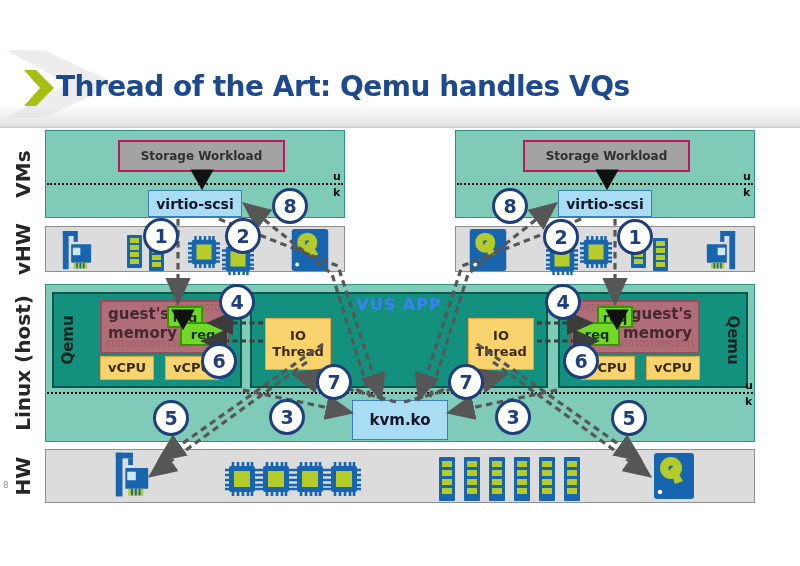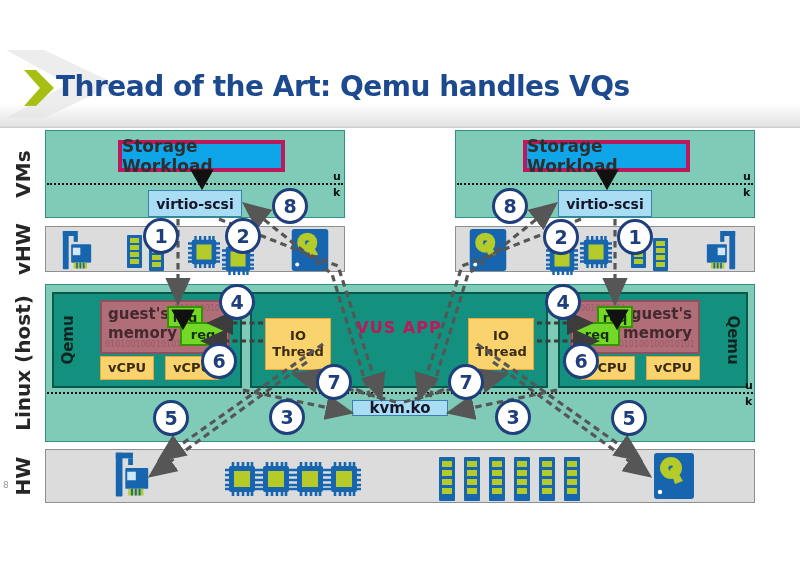--- a/index.html
+++ b/index.html
@@ -9,37 +9,37 @@
   
   .title{left:56px;top:70px;font-size:28px;font-weight:bold;color:#1d4a8f;letter-spacing:-0.5px;white-space:nowrap;}
   .hdr-band{left:0;top:104px;width:800px;height:24px;
             background:linear-gradient(to bottom,rgba(255,255,255,0),#e3e3e3 90%,#c9c9c9);}
   
   .teal{background:#80cbb7;border:1.5px solid #2e9181;}
   .gray{background:#dcdcdc;border:1.5px solid #8f8f8f;}
   .dark{background:#13917e;border:2px solid #0a584a;}
   .bluebox{background:#a9ddf4;border:1.5px solid #3d7fae;color:#15152a;font-weight:bold;
            display:flex;align-items:center;justify-content:center;}
-  .greenbox{background:#0ea5e9;border:4px solid #be185d;color:#2f2f2f;font-weight:bold;
-           display:flex;align-items:center;justify-content:center;font-size:17px;}
+  .greenbox{background:#a3a3a3;border:2px solid #be185d;color:#2f2f2f;font-weight:bold;
+           display:flex;align-items:center;justify-content:center;font-size:12px;}
   .yellow{background:#f9d46e;border:1.5px solid #eda43c;color:#3a2a10;font-weight:bold;
           display:flex;align-items:center;justify-content:center;text-align:center;font-size:13px;line-height:1.25;}
   .reqbox{background:#74d829;border:2px solid #379400;color:#13300a;font-weight:bold;font-size:13px;
           display:flex;align-items:center;justify-content:center;}
   .mauve{background:#b06e79;border:2px solid #8e505b;color:#44292e;font-weight:bold;font-size:15px;
          line-height:1.25;padding:3px 6px;}
   .dotline{border-top:2px dotted #111;height:0;}
   .uk{font-size:11px;font-weight:bold;color:#111;line-height:1;}
   .vlabel{font-size:20px;font-weight:bold;color:#262626;white-space:nowrap;
           transform:translate(-50%,-50%) rotate(-90deg);}
   .qlabel{font-size:15px;font-weight:bold;color:#0e2420;white-space:nowrap;}
   .circle{width:36px;height:36px;border-radius:50%;background:#fff;border:3.5px solid #1e3e7c;
           color:#1e3e7c;font-size:19px;font-weight:bold;display:flex;align-items:center;justify-content:center;
           transform:translate(-50%,-50%);}
-  .vus{font-size:16px;font-weight:bold;color:#be185d;letter-spacing:1px;margin-top:23px;}
+  .vus{font-size:16px;font-weight:bold;color:#3b82f6;letter-spacing:1px;}
   .bin{position:absolute;font-size:8px;color:#9c5a64;font-weight:normal;letter-spacing:0;}
   .pgnum{font-size:9px;color:#999;}
   svg{display:block;}
 </style>
 </head>
 <body>
 
 <svg class="abs" style="left:6px;top:50px" width="110" height="68">
   <polygon points="0,0 38,0 110,34 38,68 0,68 62,34" fill="#ededed"></polygon>
 </svg>
@@ -104,21 +104,21 @@
 <div class="abs yellow" style="left:581px;top:356px;width:54px;height:24px">vCPU</div>
 <div class="abs yellow" style="left:646px;top:356px;width:54px;height:24px">vCPU</div>
 
 <div class="abs yellow" style="left:265px;top:318px;width:66px;height:52px">IO Thread</div>
 <div class="abs yellow" style="left:468px;top:318px;width:66px;height:52px">IO Thread</div>
 
 <div class="abs dotline" style="left:47px;top:392px;width:706px"></div>
 <div class="abs uk" style="left:745px;top:380px">u</div>
 <div class="abs uk" style="left:745px;top:396px">k</div>
 
-<div class="abs bluebox" style="left:352px;top:400px;width:96px;height:16px;font-size:15px">kvm.ko</div>
+<div class="abs bluebox" style="left:352px;top:400px;width:96px;height:40px;font-size:15px">kvm.ko</div>
 
 <div class="abs gray" style="left:45px;top:449px;width:710px;height:54px"></div>
 
 <svg class="abs" style="left:58px;top:231px" width="38" height="40" viewBox="0 0 42 48">
   <rect x="4" y="0" width="7" height="46" rx="1" fill="#1765af"></rect>
     <rect x="4" y="0" width="18" height="6" fill="#1765af"></rect>
   <rect x="17" y="6" width="5" height="7" fill="#1765af"></rect>
     <rect x="14" y="16" width="24" height="22" rx="1" fill="#1765af"></rect>
   <rect x="16" y="20" width="9" height="9" fill="#cfe8f8"></rect>
     <rect x="17" y="38" width="16" height="7" fill="#b5cb2a"></rect>

